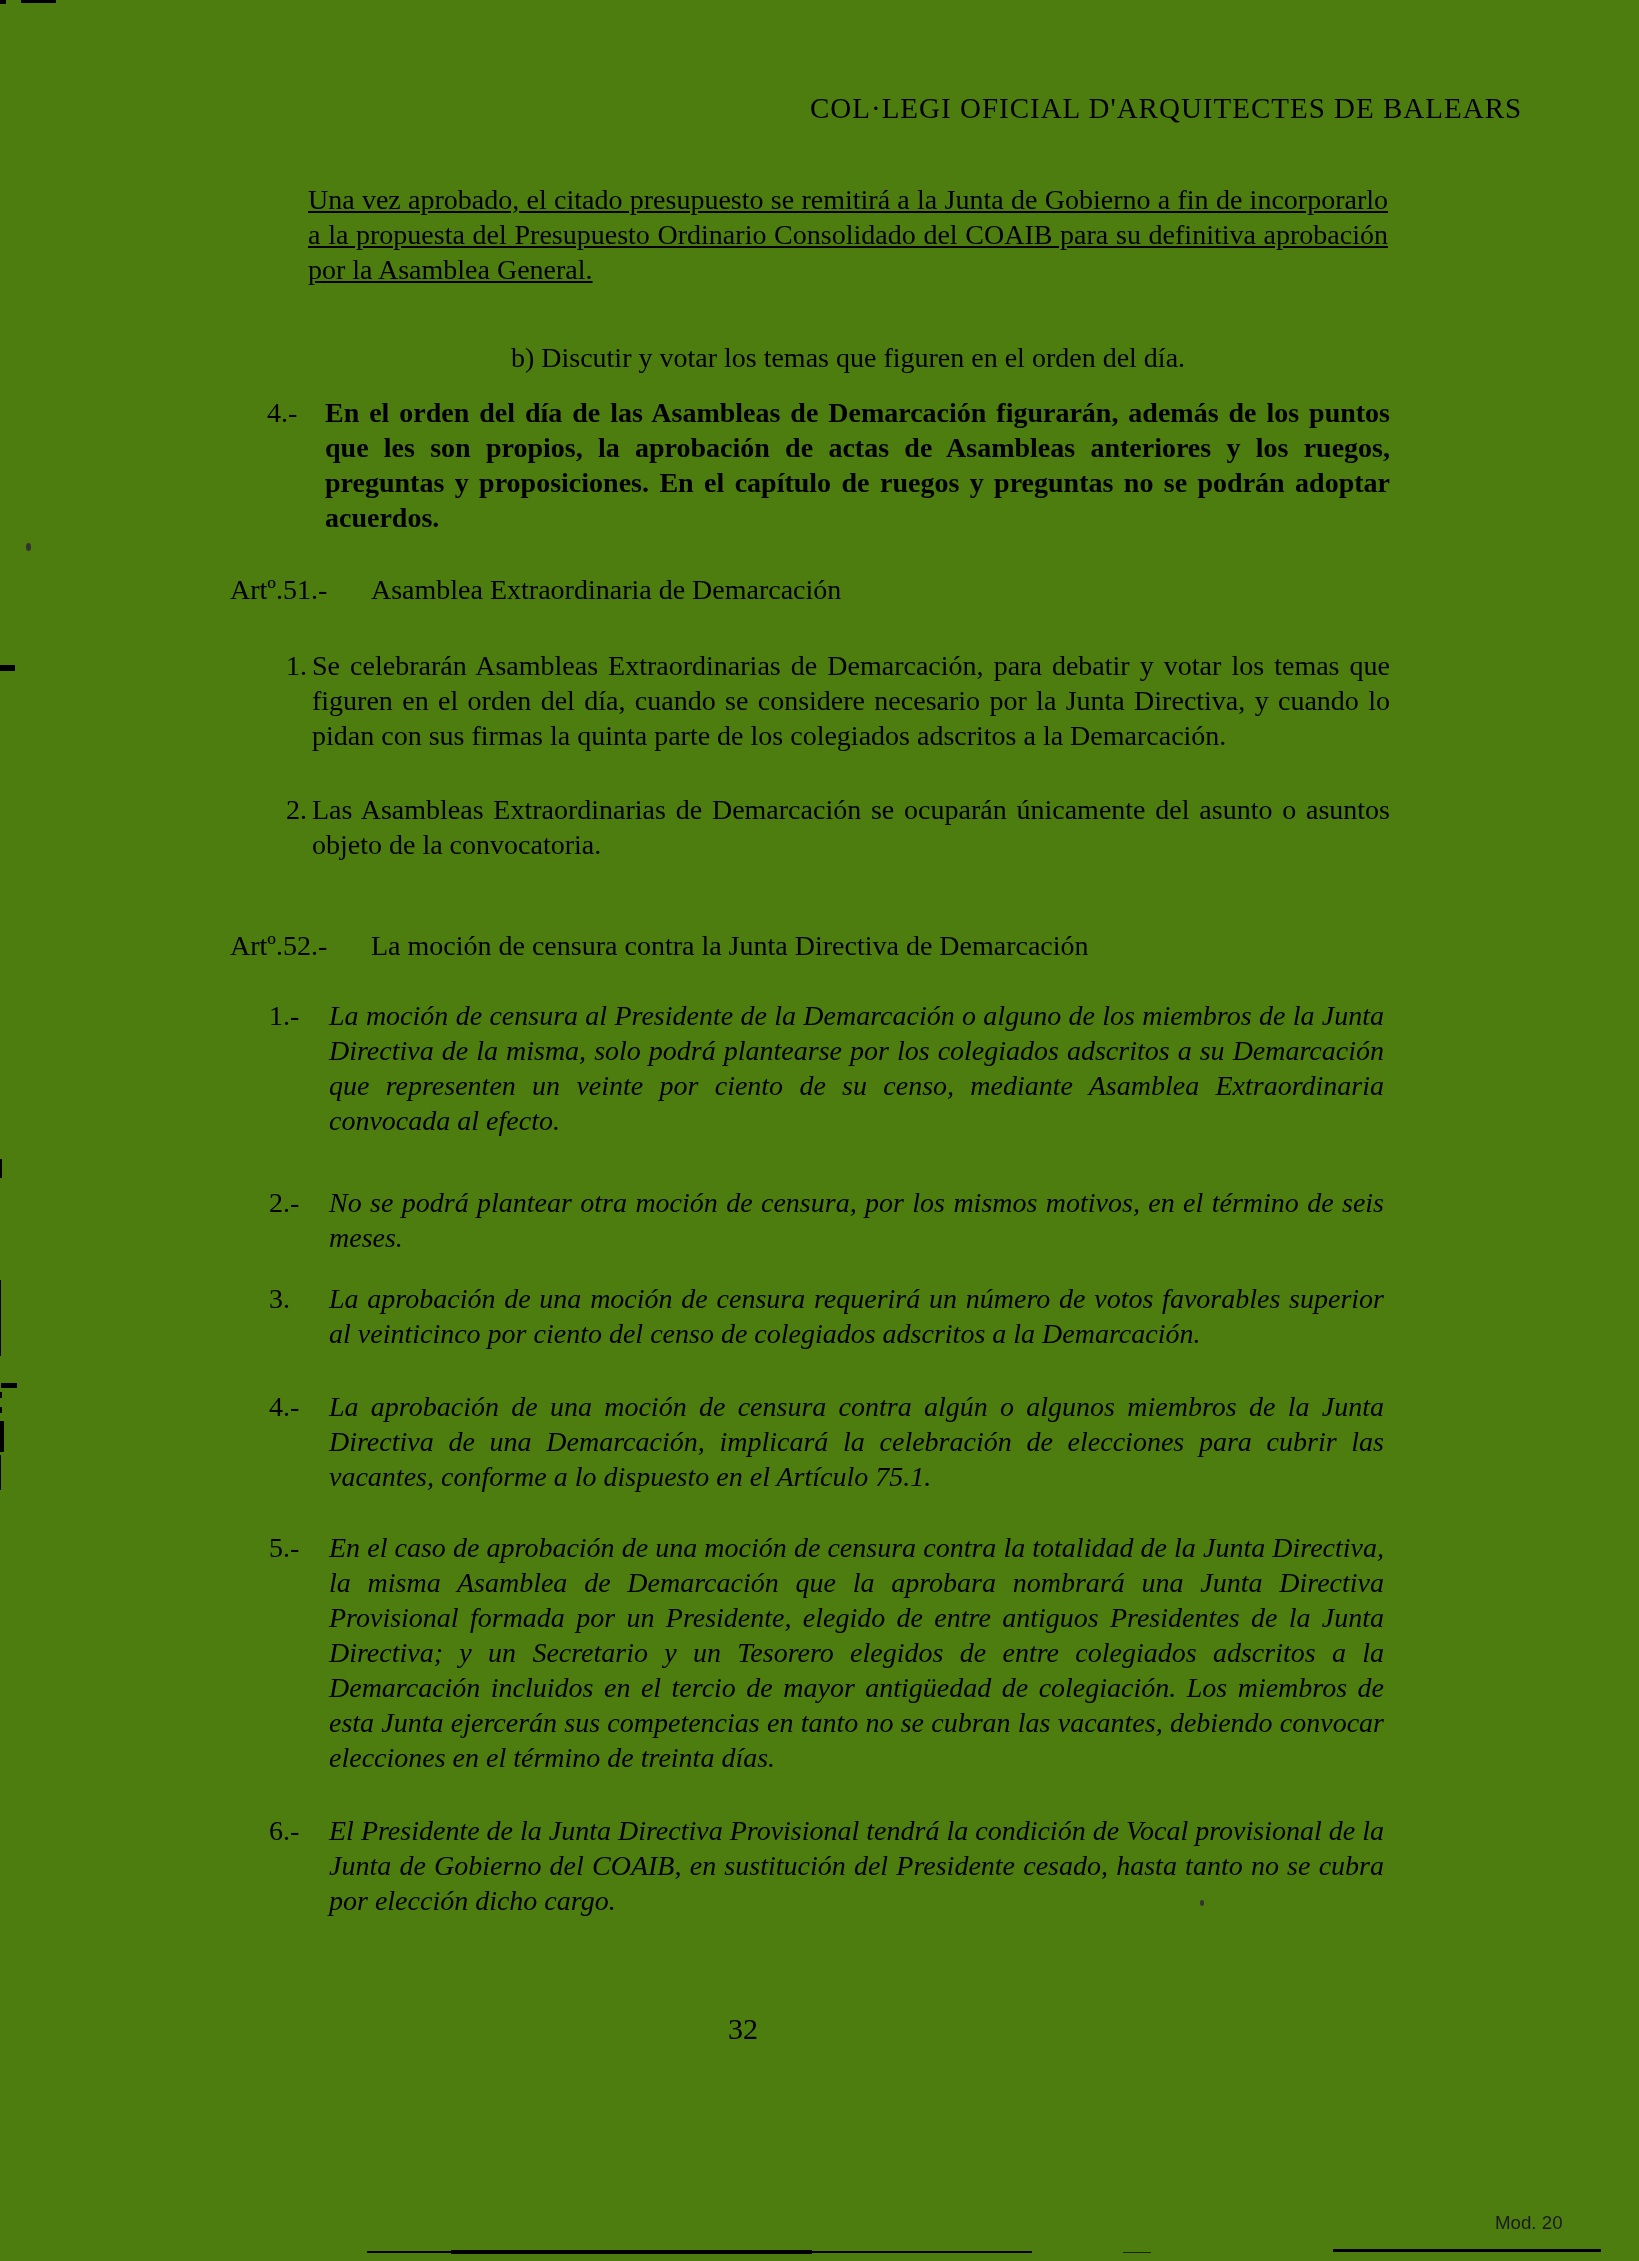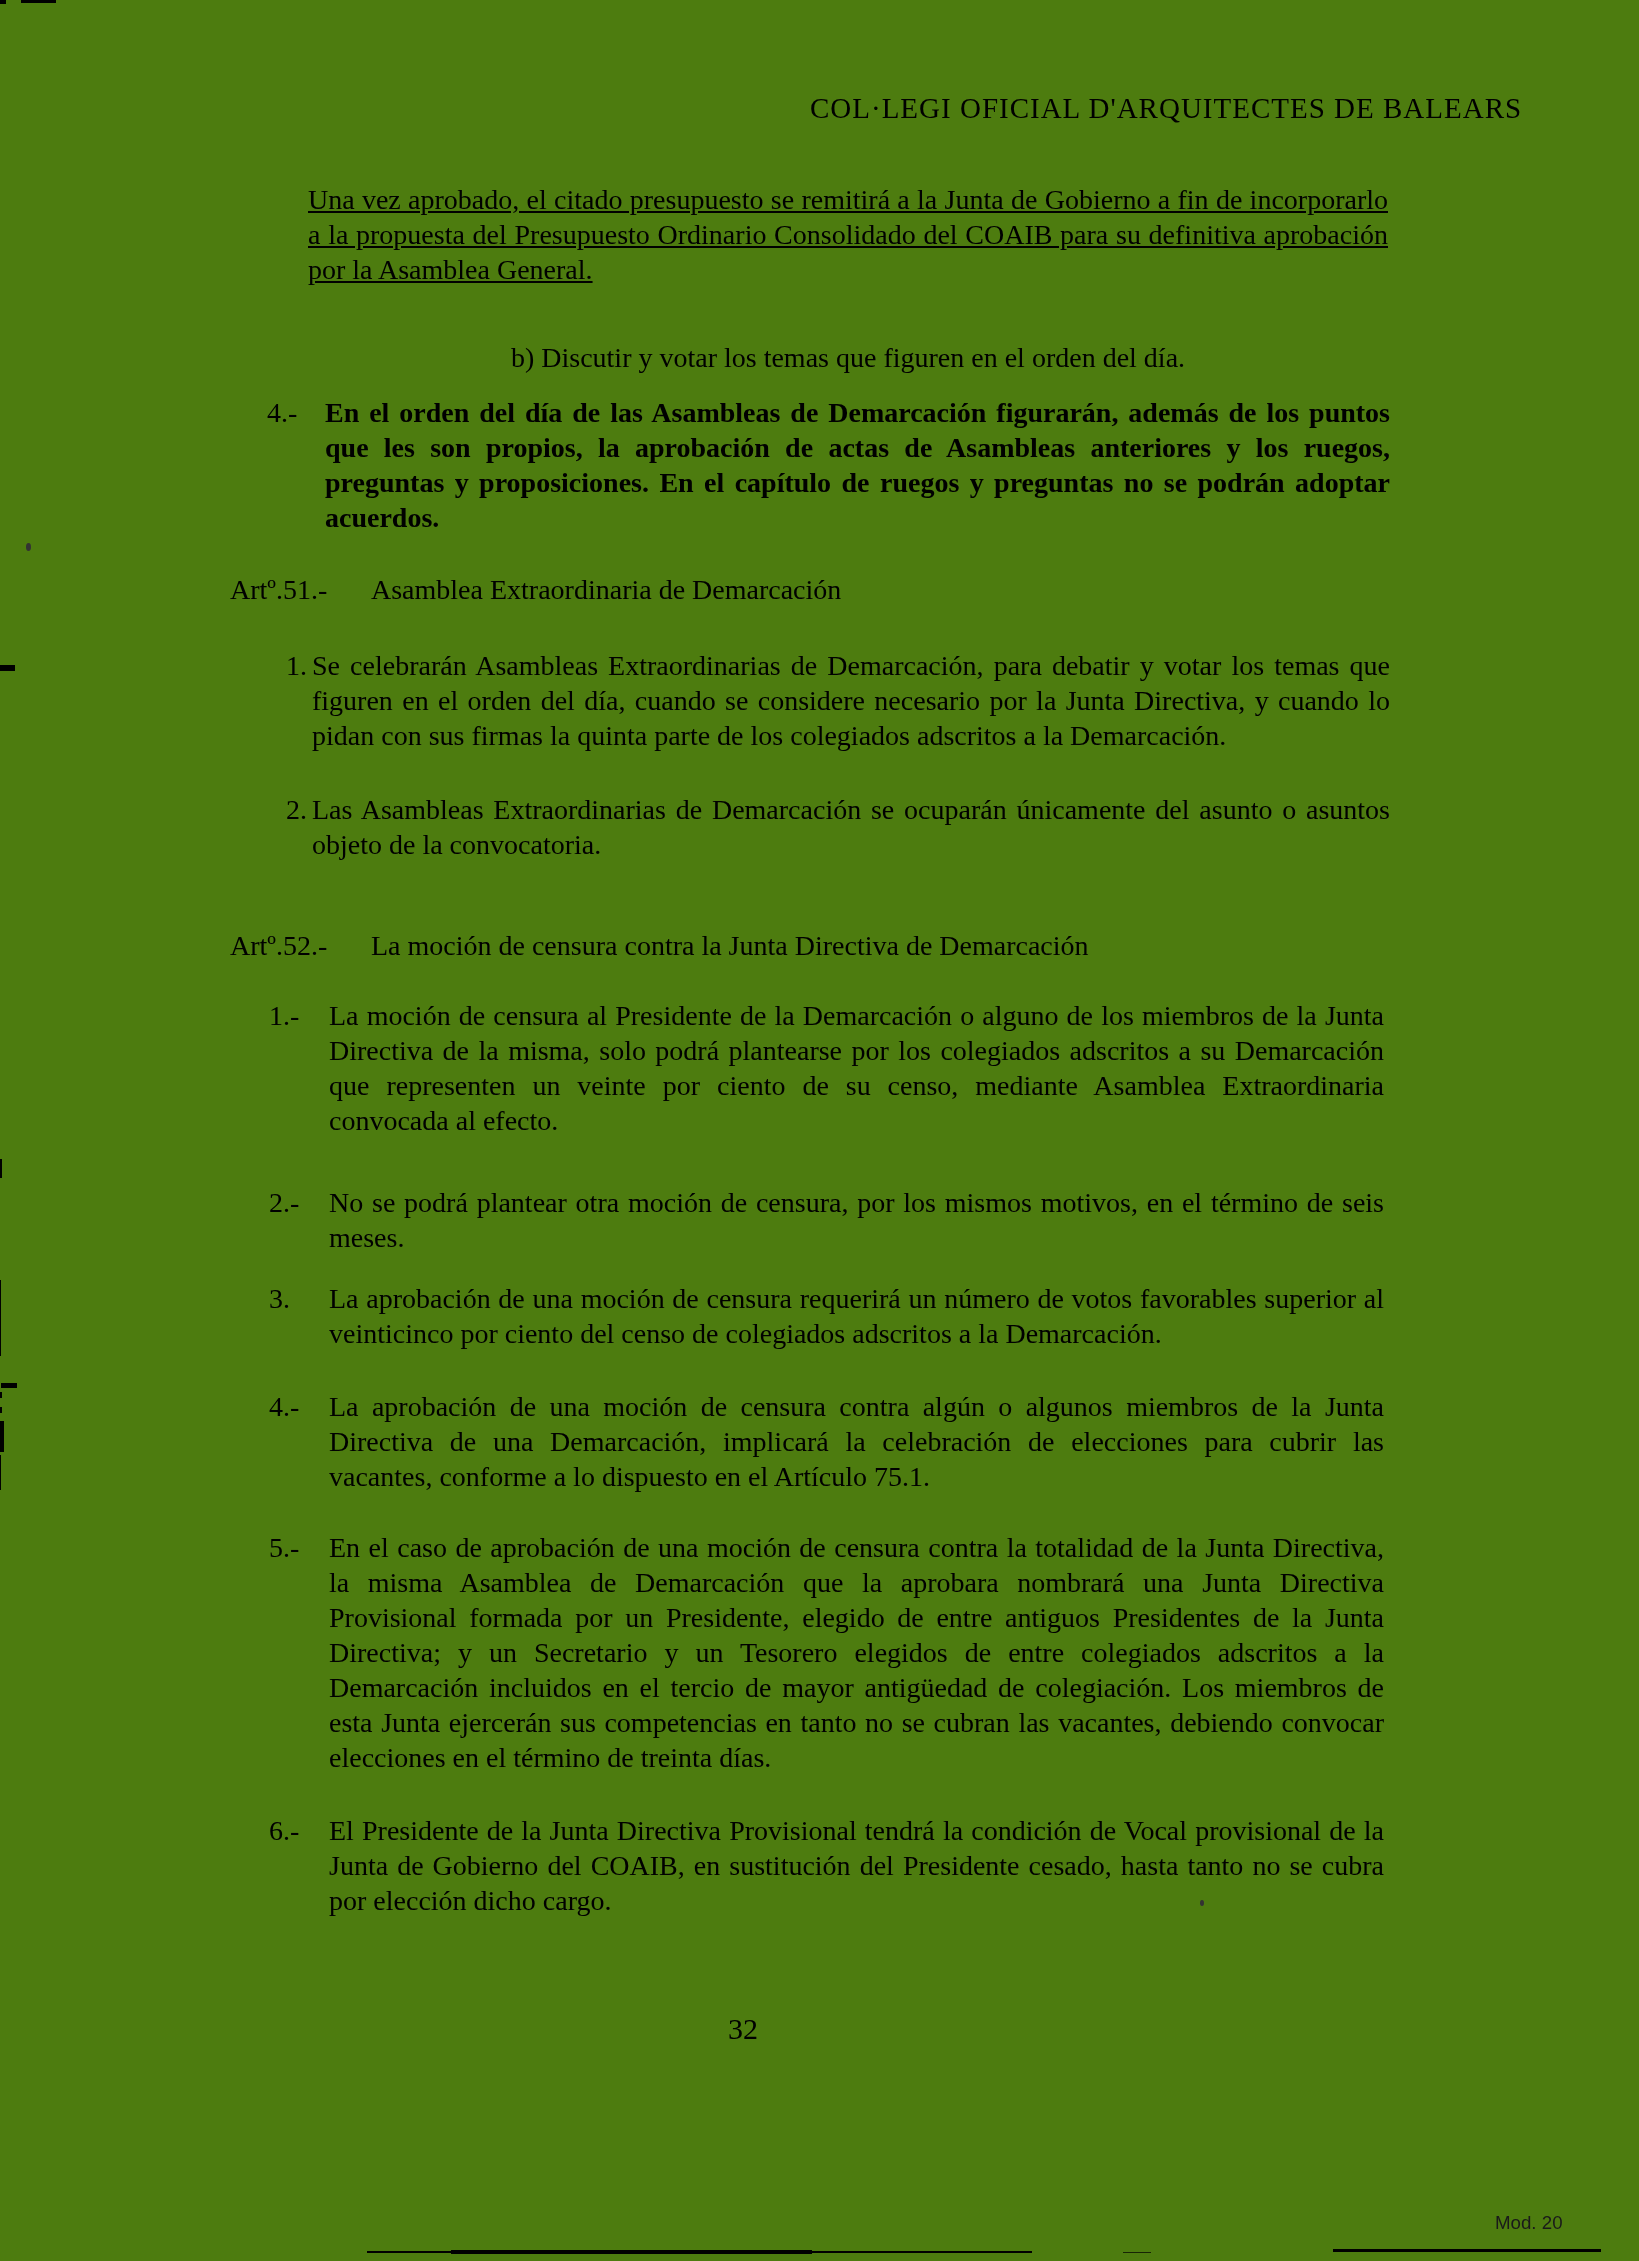--- a/index.html
+++ b/index.html
@@ -23,21 +23,21 @@
     font-size:28px;
     line-height:35px;
     text-align:justify;
   }
   .para{position:absolute;left:308px;width:1080px;}
   .item{position:absolute;left:0;width:1640px;}
   .num{position:absolute;font-size:28px;line-height:35px;}
   
   .n-pre{left:267px;}  .t-pre{margin-left:325px;width:1065px;font-weight:bold;}
   .n-a51{left:286px;}  .t-a51{margin-left:312px;width:1078px;}
-  .n-a52{left:269px;}  .t-a52{margin-left:329px;width:1055px;}
+  .n-a52{left:269px;}  .t-a52{margin-left:329px;width:1055px;font-style:italic;}
   .art-heading{position:absolute;left:0;width:1640px;font-size:28px;line-height:35px;}
   .art-label{position:absolute;left:230px;white-space:nowrap;}
   .art-title{position:absolute;left:371px;white-space:nowrap;}
   .page-number{
     position:absolute;left:728px;top:2012px;
     font-size:30px;
   }
   .footer-model{
     position:absolute;left:1495px;top:2212px;
     font-family:"Liberation Sans", sans-serif;

